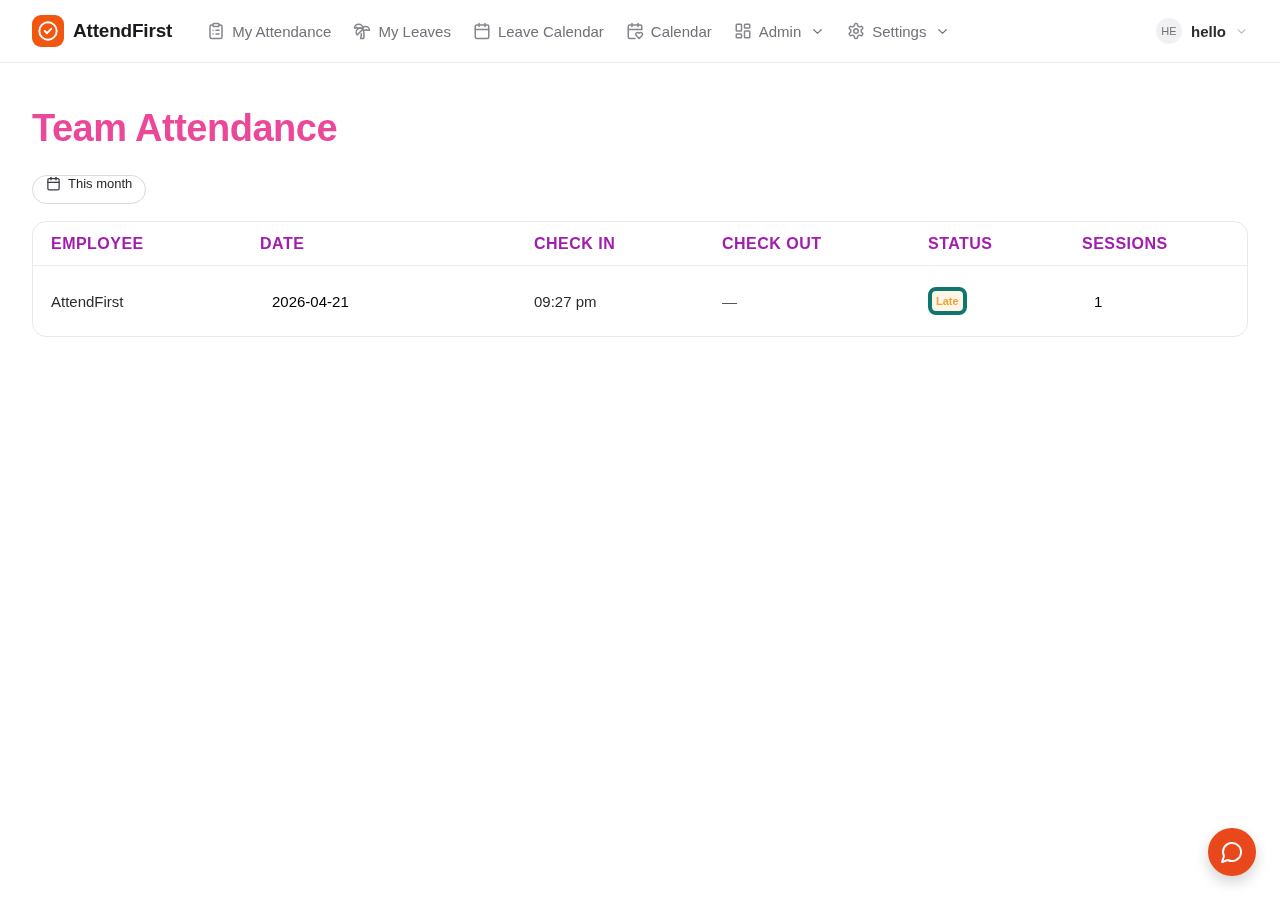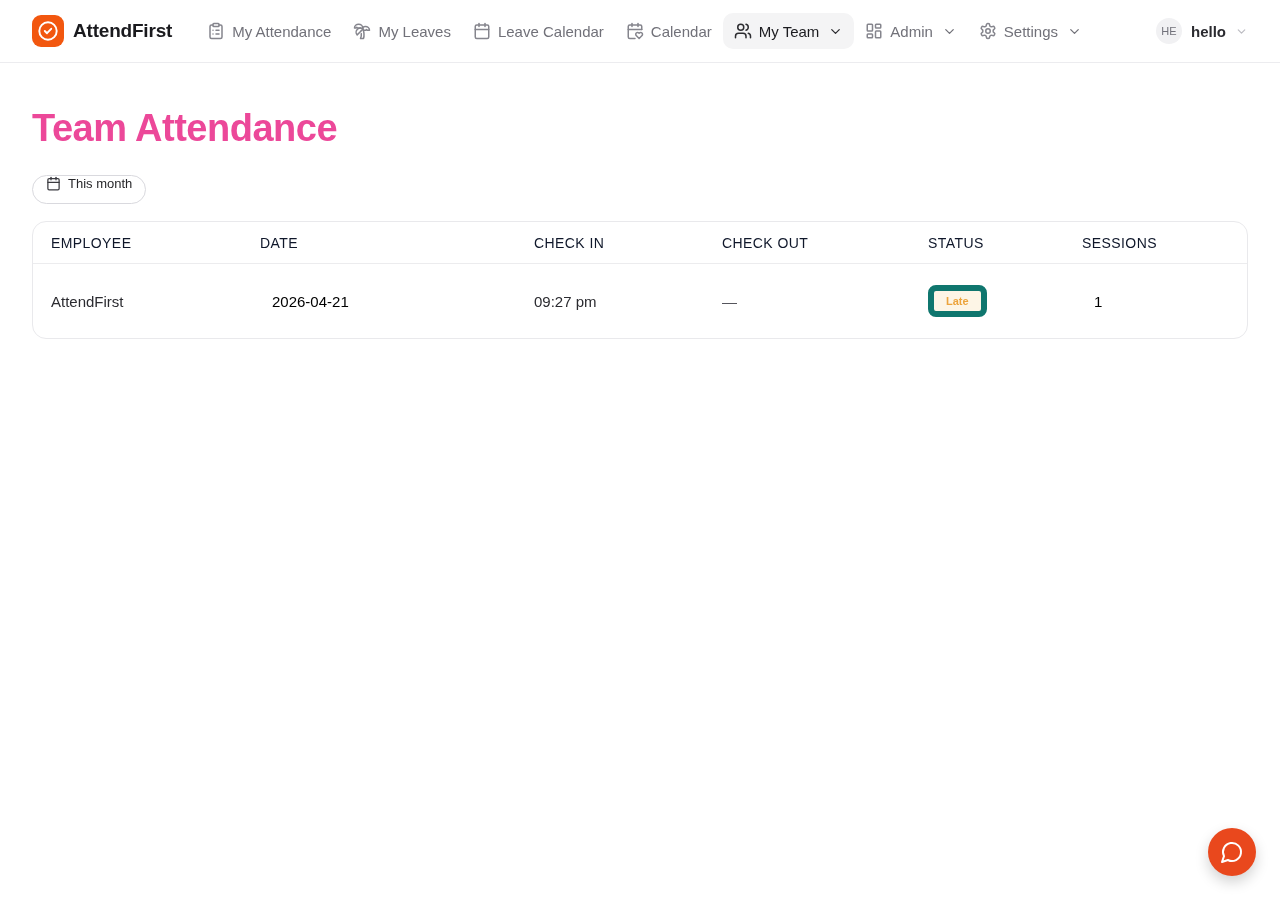--- a/index.html
+++ b/index.html
@@ -89,46 +89,46 @@
   .table-card {
     margin-top: 17px;
     border: 1px solid #e9e9ec;
     border-radius: 14px;
     overflow: hidden;
     background: #ffffff;
   }
   table { width: 100%; border-collapse: collapse; table-layout: fixed; }
   th {
     text-align: left;
-    font-size: 14px;
-    font-weight: 400;
+    font-size: 16px;
+    font-weight: 700;
     letter-spacing: 0.03em;
-    color: #0f172a;
+    color: #a21caf;
     padding: 13px 18px 12px 18px;
     border-bottom: 1px solid #ececee;
     white-space: nowrap;
   }
   td {
     padding: 21px 18px;
     font-size: 15px;
     color: #2b2b30;
     vertical-align: middle;
     white-space: nowrap;
   }
   td.indent { padding-left: 30px; }
   .link-orange { color: #000000; cursor: pointer; }
   .dash { color: #55555c; }
   .badge-late {
     display: inline-block;
     background: #fdf5e6;
     color: #eca43d;
-    border: 6px solid #0f766e;
+    border: 4px solid #0f766e;
     font-size: 11px;
     font-weight: 700;
-    padding: 3px 12px;
+    padding: 3px 4px;
     border-radius: 8px;
     line-height: 1.3;
   }
 
   
   .fab {
     position: absolute;
     right: 24px; bottom: 24px;
     width: 48px; height: 48px;
     border-radius: 50%;
@@ -196,36 +196,20 @@
       <span class="nav-ico">
         <svg width="18" height="18" viewBox="0 0 24 24" fill="none" stroke="currentColor" stroke-width="2" stroke-linecap="round" stroke-linejoin="round">
             <path d="M21 10V6a2 2 0 0 0-2-2H5a2 2 0 0 0-2 2v14c0 1.1.9 2 2 2h7"></path>
             <path d="M16 2v4"></path>
             <path d="M8 2v4"></path>
             <path d="M3 10h18"></path>
             <path d="M21.29 14.7a2.43 2.43 0 0 0-2.65-.52c-.3.12-.57.3-.8.53l-.34.34-.35-.34a2.43 2.43 0 0 0-2.65-.53c-.3.12-.56.3-.79.53-.95.94-1 2.53.2 3.74L17.5 22l3.6-3.55c1.2-1.21 1.14-2.8.19-3.74Z"></path>
           </svg>
       </span>
       <span>Calendar</span>
-    </a>
-    <a class="nav-item active">
-      <span class="nav-ico">
-        <svg width="18" height="18" viewBox="0 0 24 24" fill="none" stroke="currentColor" stroke-width="2" stroke-linecap="round" stroke-linejoin="round">
-            <path d="M16 21v-2a4 4 0 0 0-4-4H6a4 4 0 0 0-4 4v2"></path>
-            <circle cx="9" cy="7" r="4"></circle>
-            <path d="M22 21v-2a4 4 0 0 0-3-3.87"></path>
-            <path d="M16 3.13a4 4 0 0 1 0 7.75"></path>
-          </svg>
-      </span>
-      <span>My Team</span>
-      <span class="chev">
-        <svg width="15" height="15" viewBox="0 0 24 24" fill="none" stroke="currentColor" stroke-width="2" stroke-linecap="round" stroke-linejoin="round">
-            <path d="m6 9 6 6 6-6"></path>
-          </svg>
-      </span>
     </a>
     <a class="nav-item">
       <span class="nav-ico">
         <svg width="18" height="18" viewBox="0 0 24 24" fill="none" stroke="currentColor" stroke-width="2" stroke-linecap="round" stroke-linejoin="round">
             <rect width="7" height="9" x="3" y="3" rx="1"></rect>
             <rect width="7" height="5" x="14" y="3" rx="1"></rect>
             <rect width="7" height="9" x="14" y="12" rx="1"></rect>
             <rect width="7" height="5" x="3" y="16" rx="1"></rect>
           </svg>
       </span>

